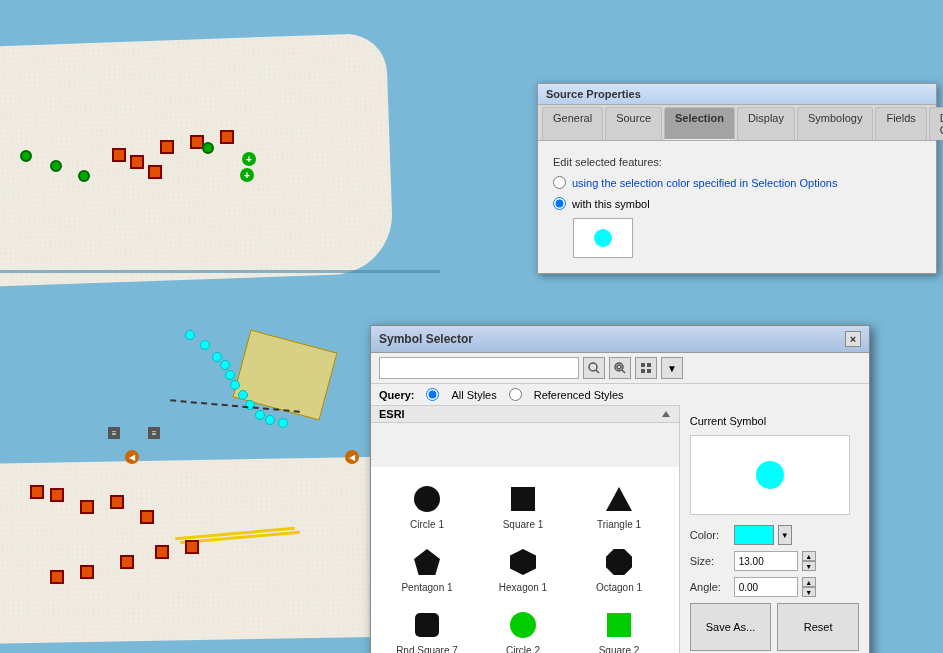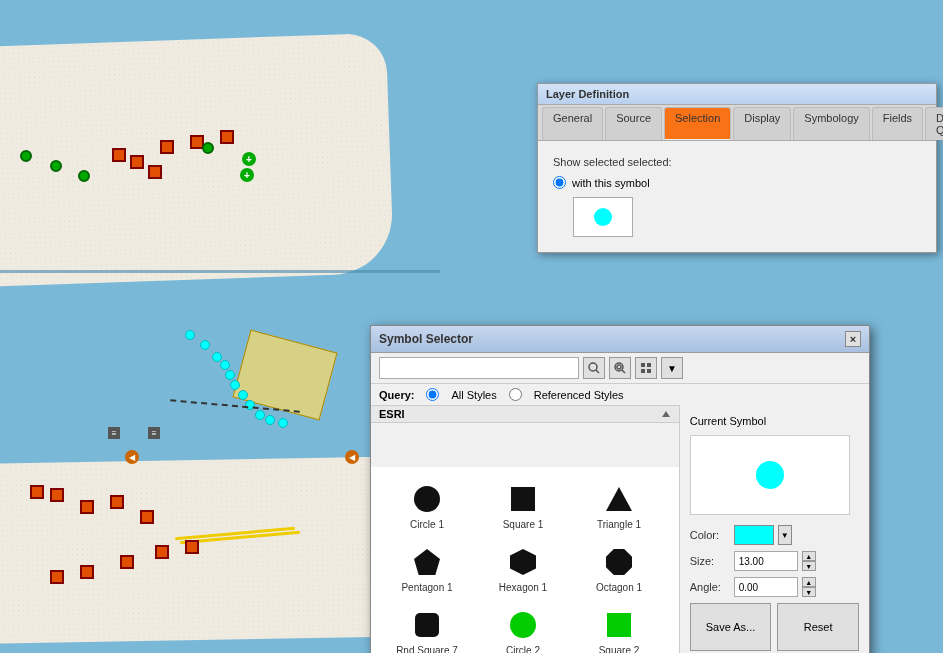--- a/index.html
+++ b/index.html
@@ -108,23 +108,23 @@
       cursor: pointer;
       border: 1px solid #bbb;
       border-bottom: none;
       background: #d0d0d0;
       margin-right: 2px;
       border-radius: 3px 3px 0 0;
       color: #333;
     }
 
     .tab-item.active {
-      background: #f97316;
+      background: #a3a3a3;
       border-bottom: 1px solid #f0f0f0;
-      font-weight: normal;
+      font-weight: bold;
     }
 
     .dialog-content {
       padding: 15px;
       background: #f0f0f0;
     }
 
     .show-selected-label {
       font-size: 11px;
       color: #333;
@@ -591,33 +591,37 @@
 
   <div style="position:absolute; top:405px; left:170px; width:130px; height:2px; border-top:2px dashed #333; z-index:6; transform:rotate(5deg);"></div>
 
   <div style="position:absolute; top:536px; left:180px; width:120px; height:3px; background:#eecc00; z-index:6; transform:rotate(-5deg);"></div>
   <div style="position:absolute; top:532px; left:175px; width:120px; height:3px; background:#eecc00; z-index:6; transform:rotate(-5deg);"></div>
 
 </div>
 
 <div class="layer-props-dialog" style="z-index:20;">
   <div class="dialog-titlebar">
-    <span>Layer Definition</span>
+    <span>Source Properties</span>
   </div>
   <div class="dialog-tabs">
     <div class="tab-item">General</div>
     <div class="tab-item">Source</div>
     <div class="tab-item active">Selection</div>
     <div class="tab-item">Display</div>
     <div class="tab-item">Symbology</div>
     <div class="tab-item">Fields</div>
     <div class="tab-item">Definition Query</div>
   </div>
   <div class="dialog-content">
-    <div class="show-selected-label">Show selected selected:</div>
+    <div class="show-selected-label">Edit selected features:</div>
+    <div class="radio-row">
+      <input type="radio" name="selection-option" style="">
+      <span class="radio-label">using the selection color specified in Selection Options</span>
+    </div>
     <div class="radio-row">
       <input type="radio" name="selection-option" checked="" style="">
       <span style="font-size:11px;">with this symbol</span>
     </div>
     <div class="symbol-preview-box">
       <div class="cyan-circle-preview"></div>
     </div>
   </div>
 </div>
 

